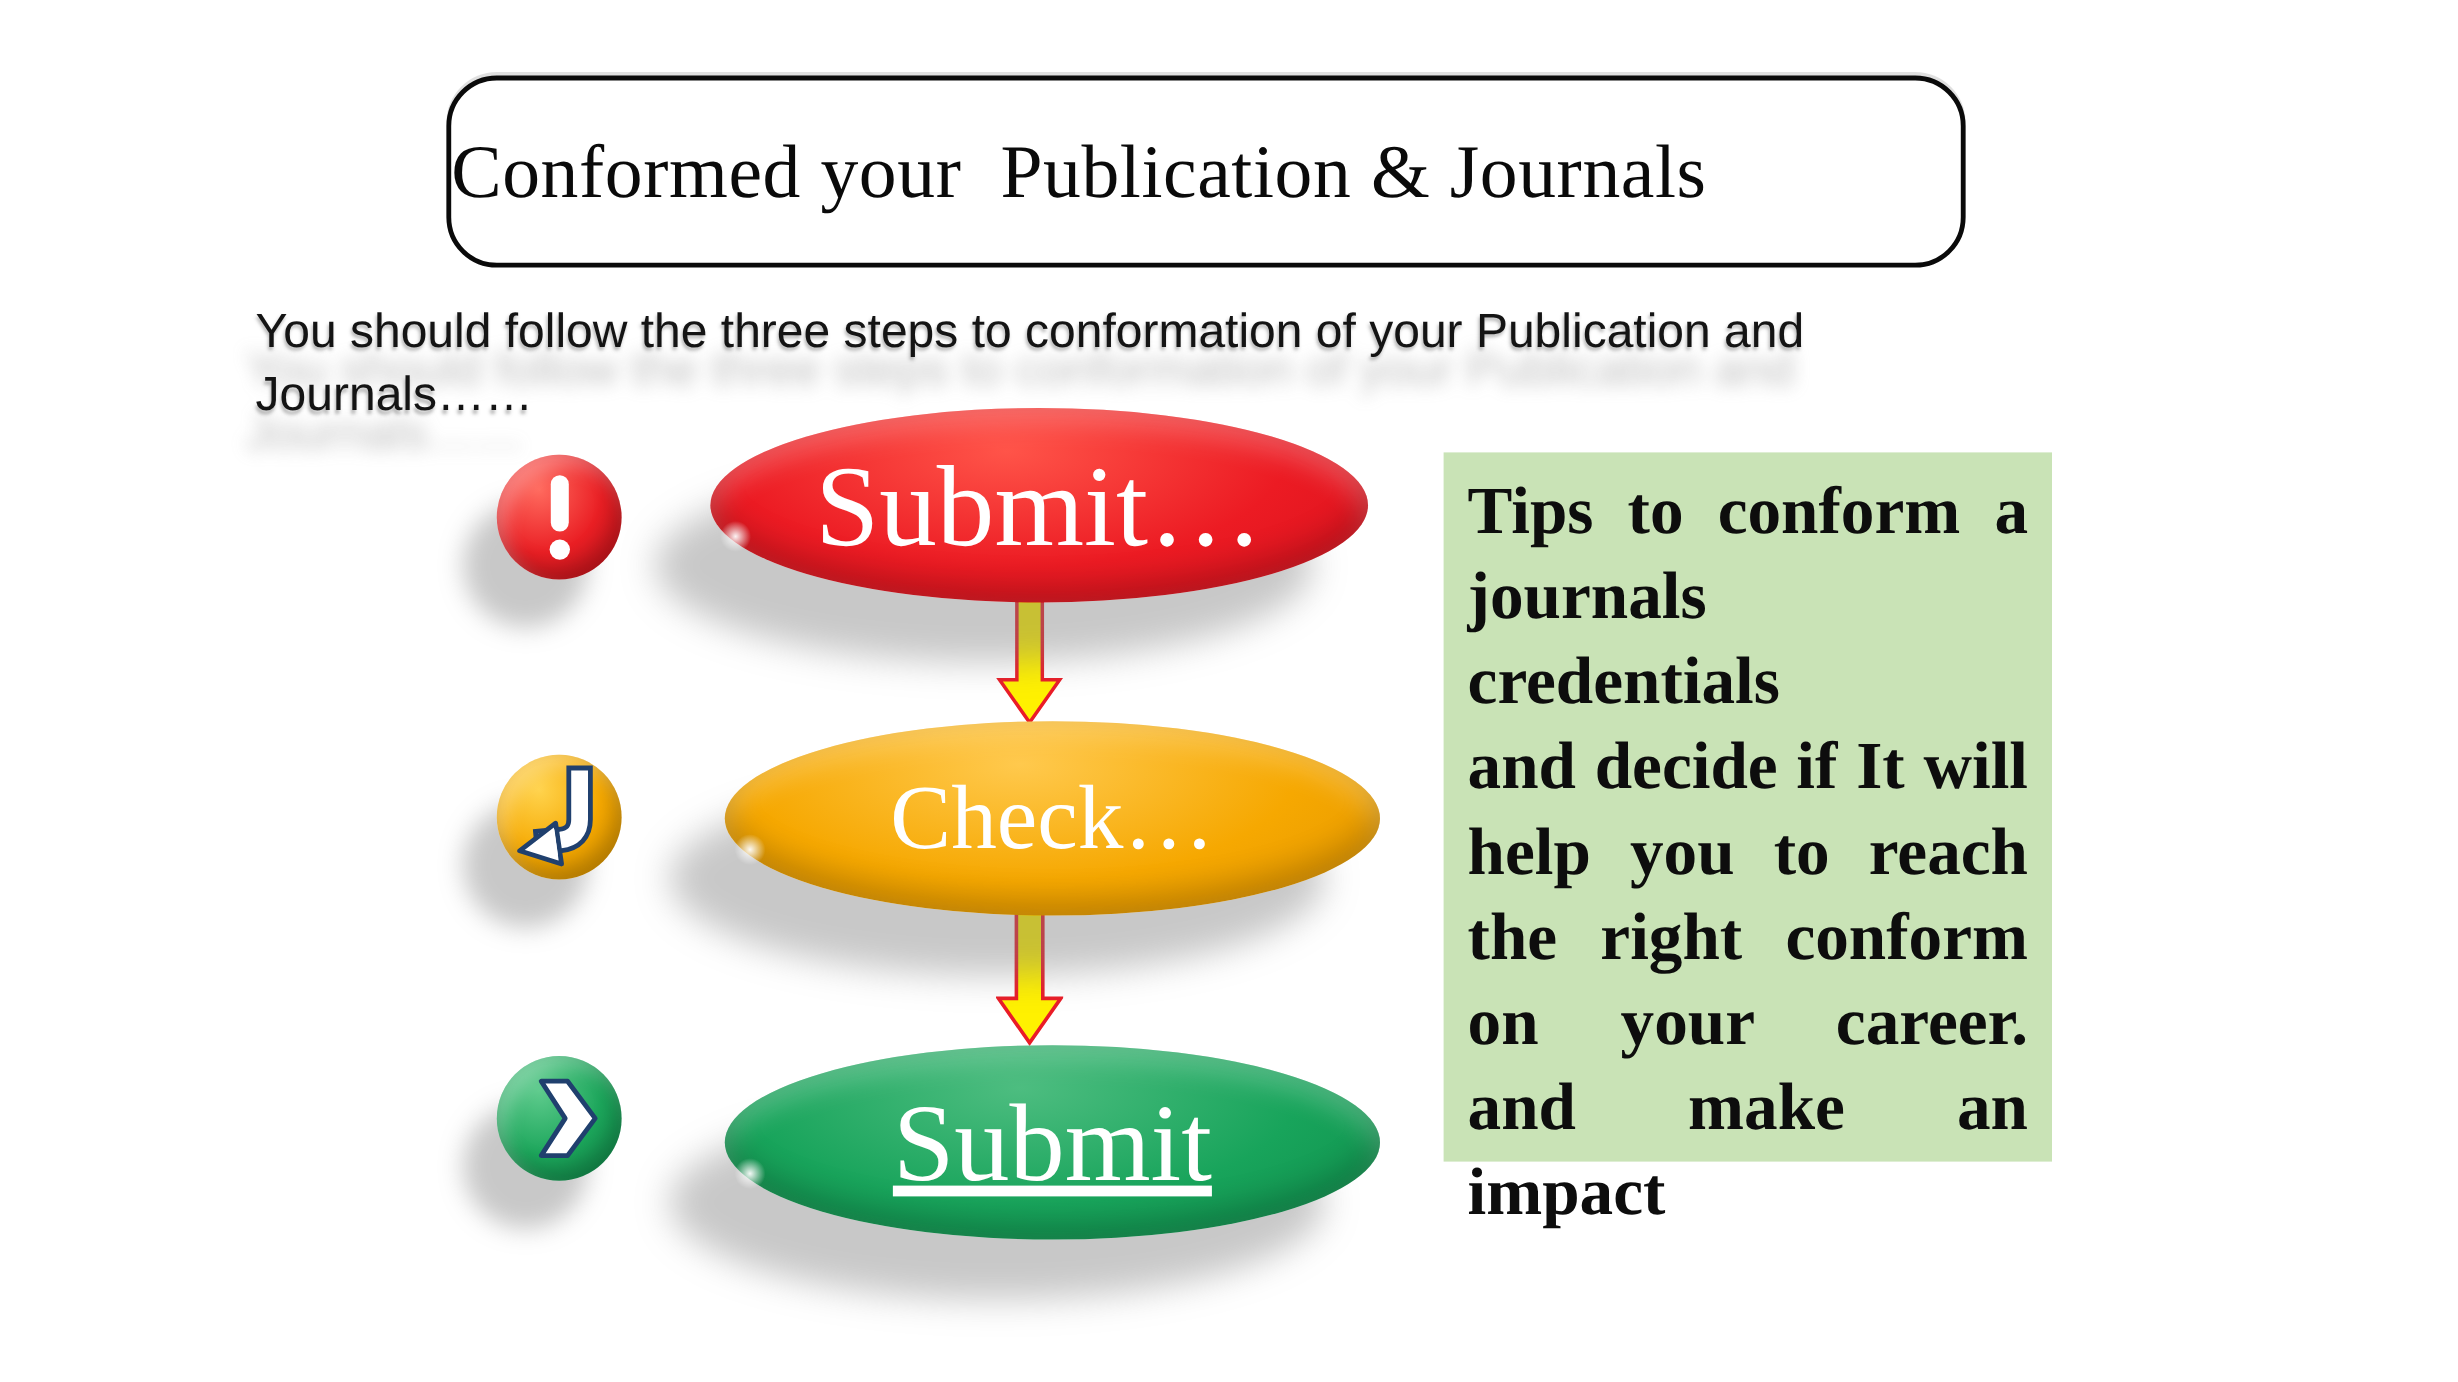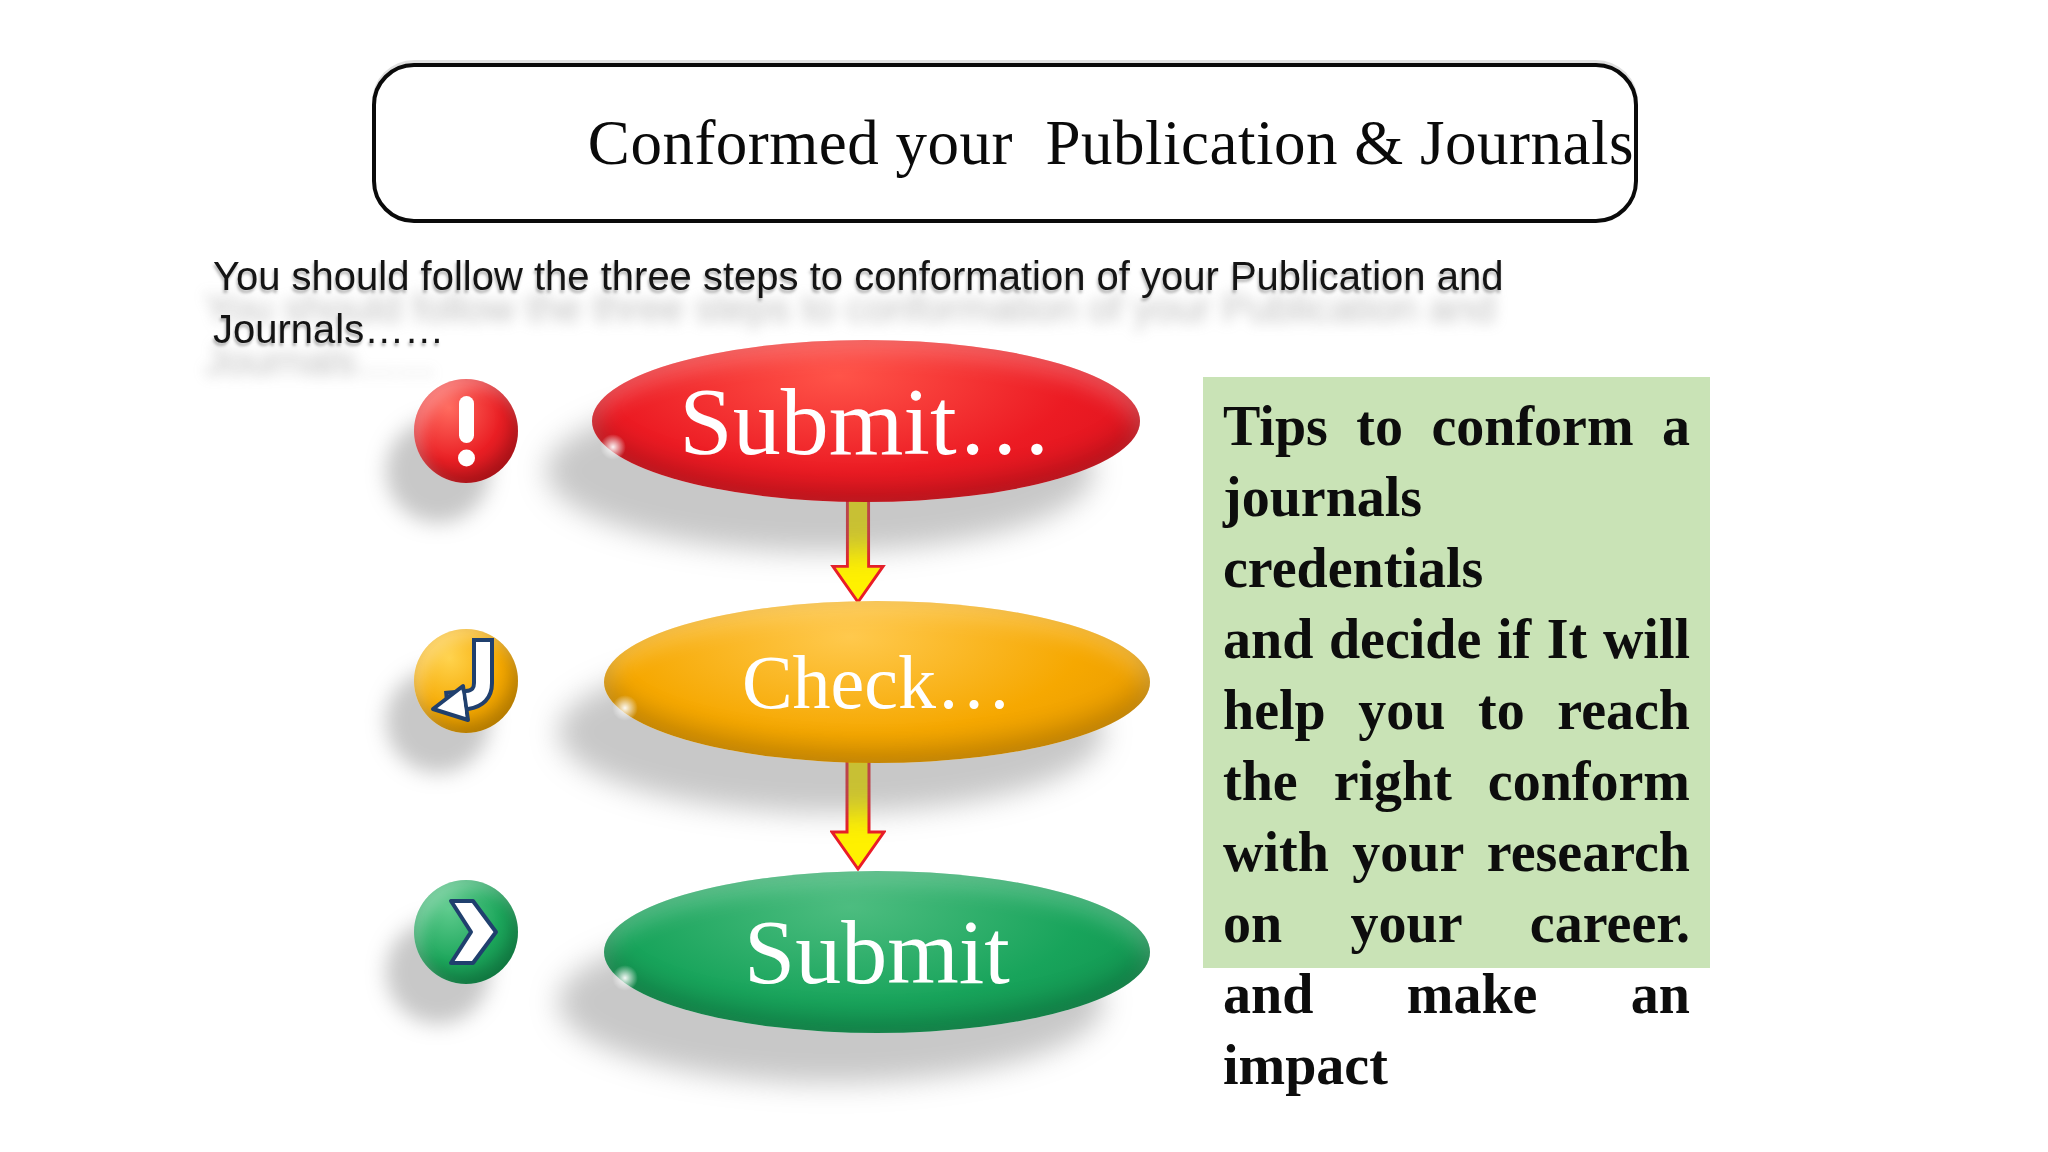--- a/index.html
+++ b/index.html
@@ -9,21 +9,21 @@
     background:#ffffff;
     overflow:hidden;
     font-family:"Liberation Serif","DejaVu Serif",serif;
   }
 
   
   .title-box{
     position:absolute;left:372px;top:63px;width:1258px;height:152px;
     border:4px solid #0a0a0a;border-radius:42px;
     background:#ffffff;
-    display:flex;align-items:center;justify-content:flex-end;
+    display:flex;align-items:center;justify-content:flex-start;
     box-shadow:0 -3px 0 rgba(0,0,0,0.12);
   }
   .title-text{
     font-size:63px;color:#0a0a0a;white-space:pre;letter-spacing:0.5px;
   }
 
   
   .subtitle{
     position:absolute;left:213px;top:250px;width:1450px;
     font-family:"Liberation Sans","DejaVu Sans",sans-serif;
@@ -56,20 +56,21 @@
   .oval-check{
     left:604px;top:601px;width:546px;height:162px;
     background:radial-gradient(ellipse at 45% 22%, #ffc94d 0%, #f6a801 55%, #e19400 100%);
     font-size:76px;
     justify-content:center;
   }
   .oval-submit{
     left:604px;top:871px;width:546px;height:162px;
     background:radial-gradient(ellipse at 45% 22%, #4dbd80 0%, #18a45b 55%, #0e8c4a 100%);
     font-size:92px;
+    text-decoration:underline;
   }
   .oval .glint{
     position:absolute;left:8px;top:58%;width:26px;height:26px;border-radius:50%;
     background:radial-gradient(circle, rgba(255,255,255,0.95) 0%, rgba(255,255,255,0) 70%);
   }
 
   
   .flow-arrow{position:absolute;z-index:2;}
   .flow-arrow-1{left:830px;top:496px;}
   .flow-arrow-2{left:830px;top:758px;}
@@ -173,18 +174,17 @@
     <span class="glint"></span>
     <span>Submit</span>
   </div>
 
   <div class="tips-box">
     <div class="tips-line">Tips to conform a</div>
     <div class="tips-line">journals credentials</div>
     <div class="tips-line">and decide if It will</div>
     <div class="tips-line">help you to reach</div>
     <div class="tips-line">the right conform</div>
-    <div class="tips-line">with your research</div>
     <div class="tips-line">on your career.</div>
     <div class="tips-line">and make an impact</div>
   </div>
 
 </div>
 
 </body></html>

